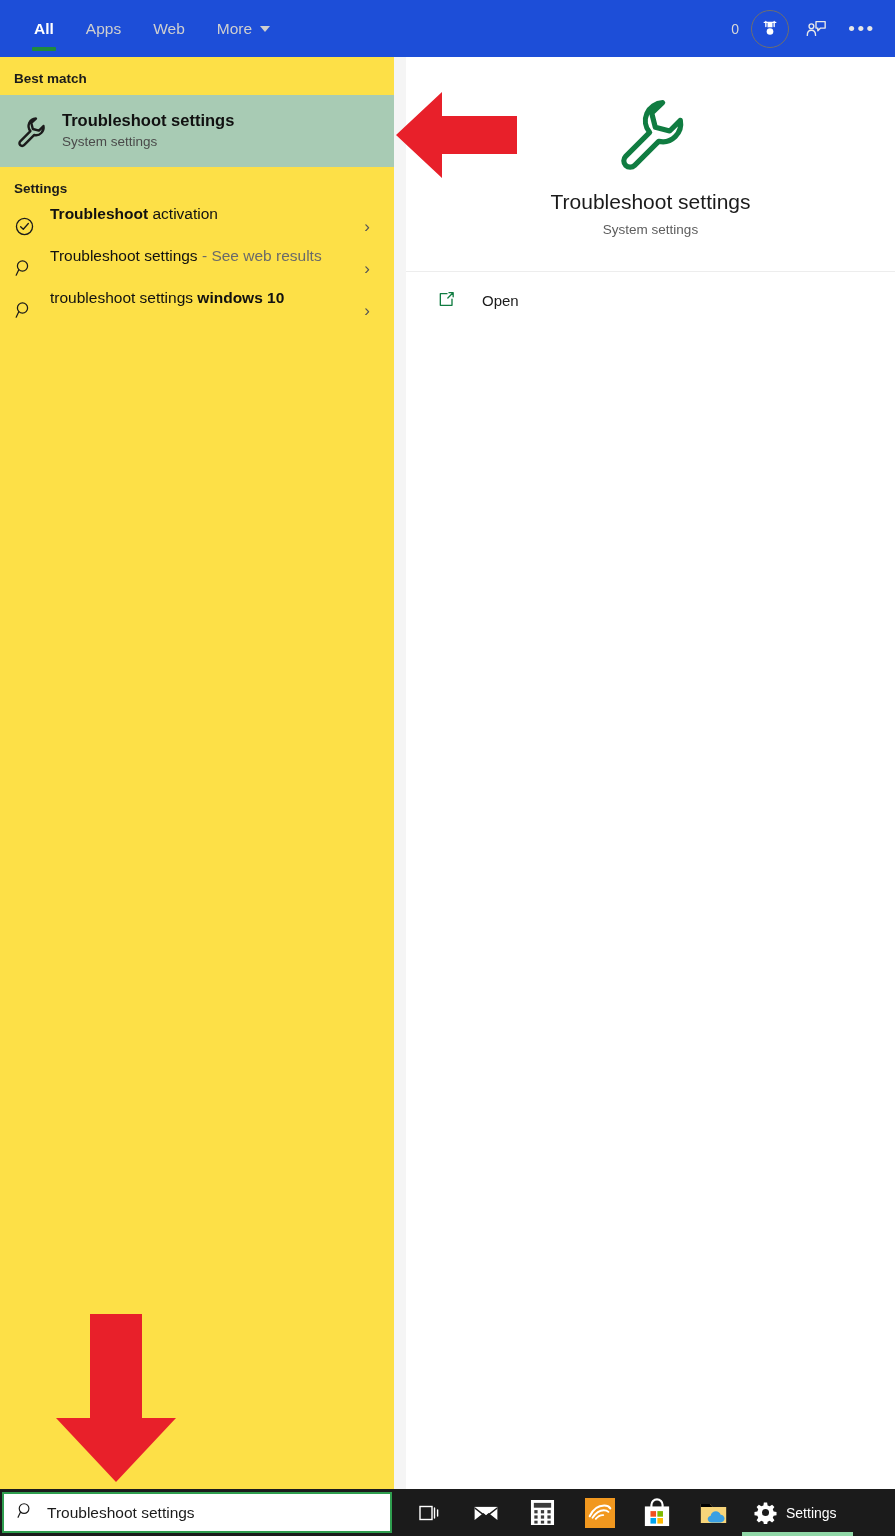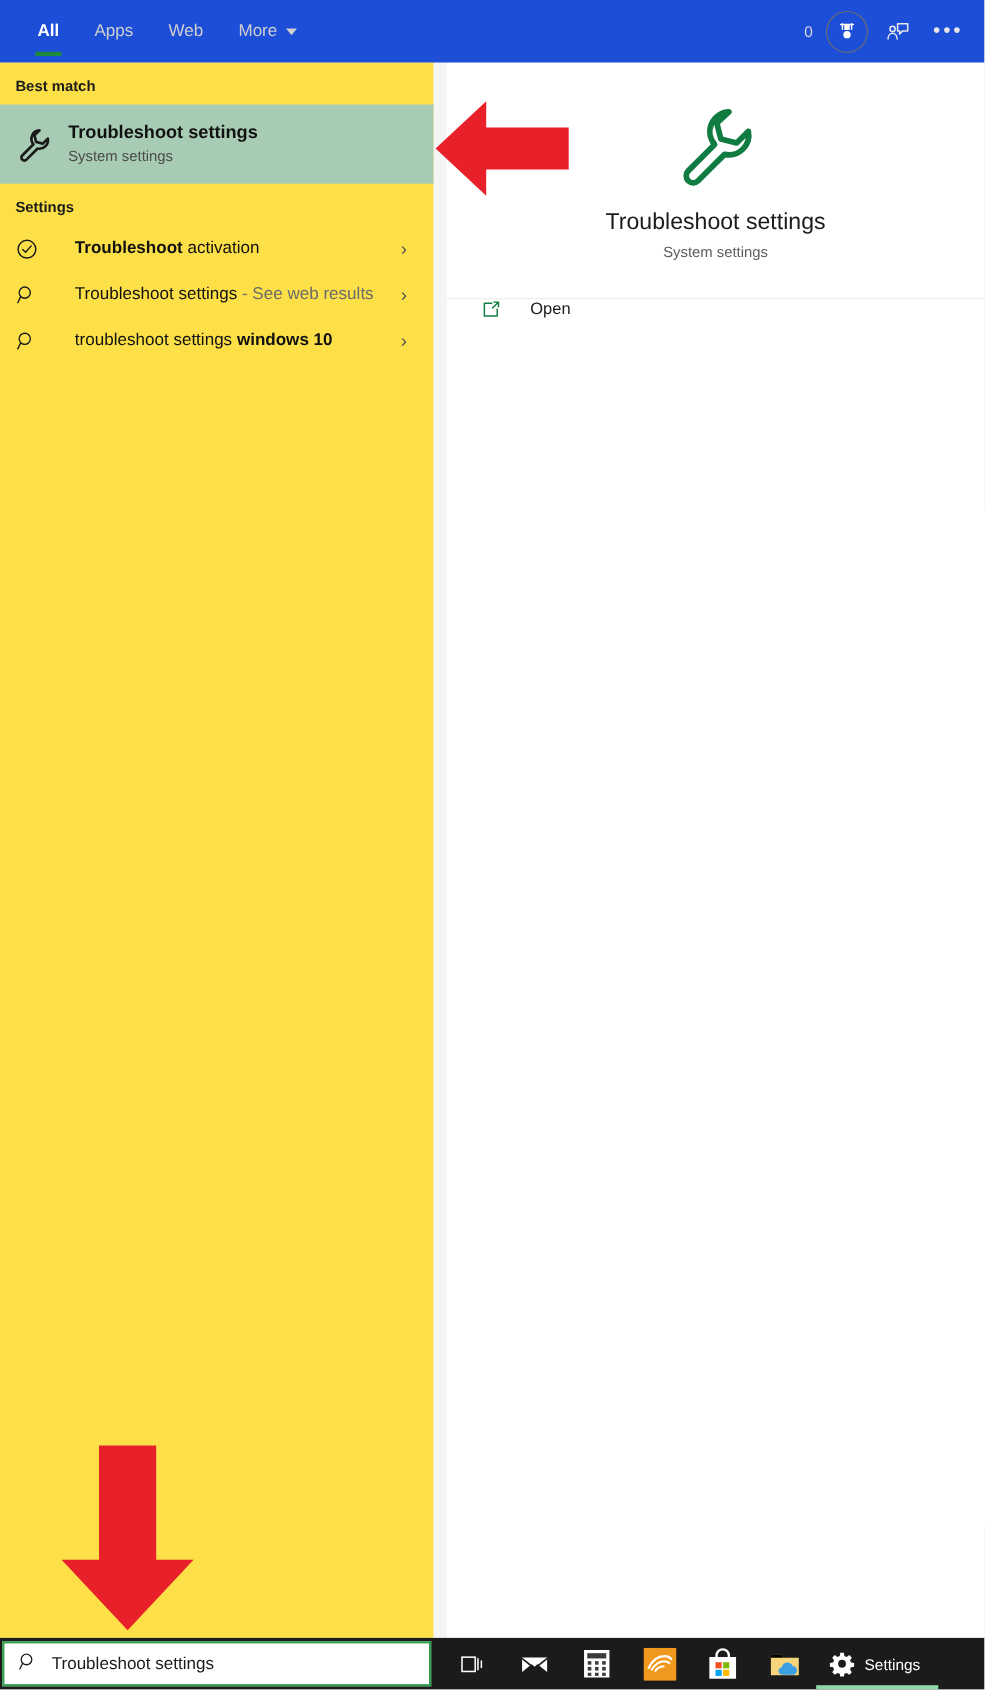--- a/index.html
+++ b/index.html
@@ -66,21 +66,21 @@
     position:relative; height:72px; background:#a8cbb4;
     display:flex; align-items:center; padding-left:14px; cursor:pointer;
   }
   .best-icon { width:42px; display:flex; align-items:center; justify-content:flex-start; }
   .best-text { display:flex; flex-direction:column; justify-content:center; margin-left:6px; }
   .best-title { font-size:16.5px; font-weight:bold; color:#111; line-height:1.3; }
   .best-sub { font-size:13.5px; color:#4a4a4a; line-height:1.5; }
 
   .list-row {
     position:relative; height:42px;
-    display:flex; align-items:center; padding-left:14px; cursor:pointer;gap:18px;
+    display:flex; padding-left:14px; cursor:pointer;
   }
   .row-icon { width:36px; display:flex; align-items:center; color:#1b1b1b; }
   .row-label { font-size:15.5px; color:#111; white-space:nowrap; }
   .row-label .b { font-weight:bold; }
   .row-label .muted { color:#6a6a6a; }
   .chev {
     position:absolute; right:24px; top:50%; transform:translateY(-50%);
     color:#565656; font-size:17px; line-height:1;
   }
 
@@ -91,21 +91,21 @@
   }
   .preview-card {
     position:relative; height:215px;
     display:flex; flex-direction:column; align-items:center; justify-content:center;
     border-bottom:1px solid #ededed;
   }
   .preview-icon { margin-bottom:14px; }
   .preview-title { font-size:21px; color:#1b1b1b; font-weight:normal; }
   .preview-sub { font-size:13.5px; color:#5d5d5d; margin-top:8px; }
   .action-row {
-    height:56px; display:flex; align-items:flex-start; padding-left:30px;
+    height:56px; display:flex; align-items:center; padding-left:30px;
     cursor:pointer;
   }
   .action-icon { width:46px; display:flex; align-items:center; }
   .action-label { font-size:15px; color:#1b1b1b; }
 
   
   .taskbar {
     position:absolute; left:0; bottom:0; width:895px; height:47px;
     background:#1b1b1b; display:flex; align-items:center;
   }

